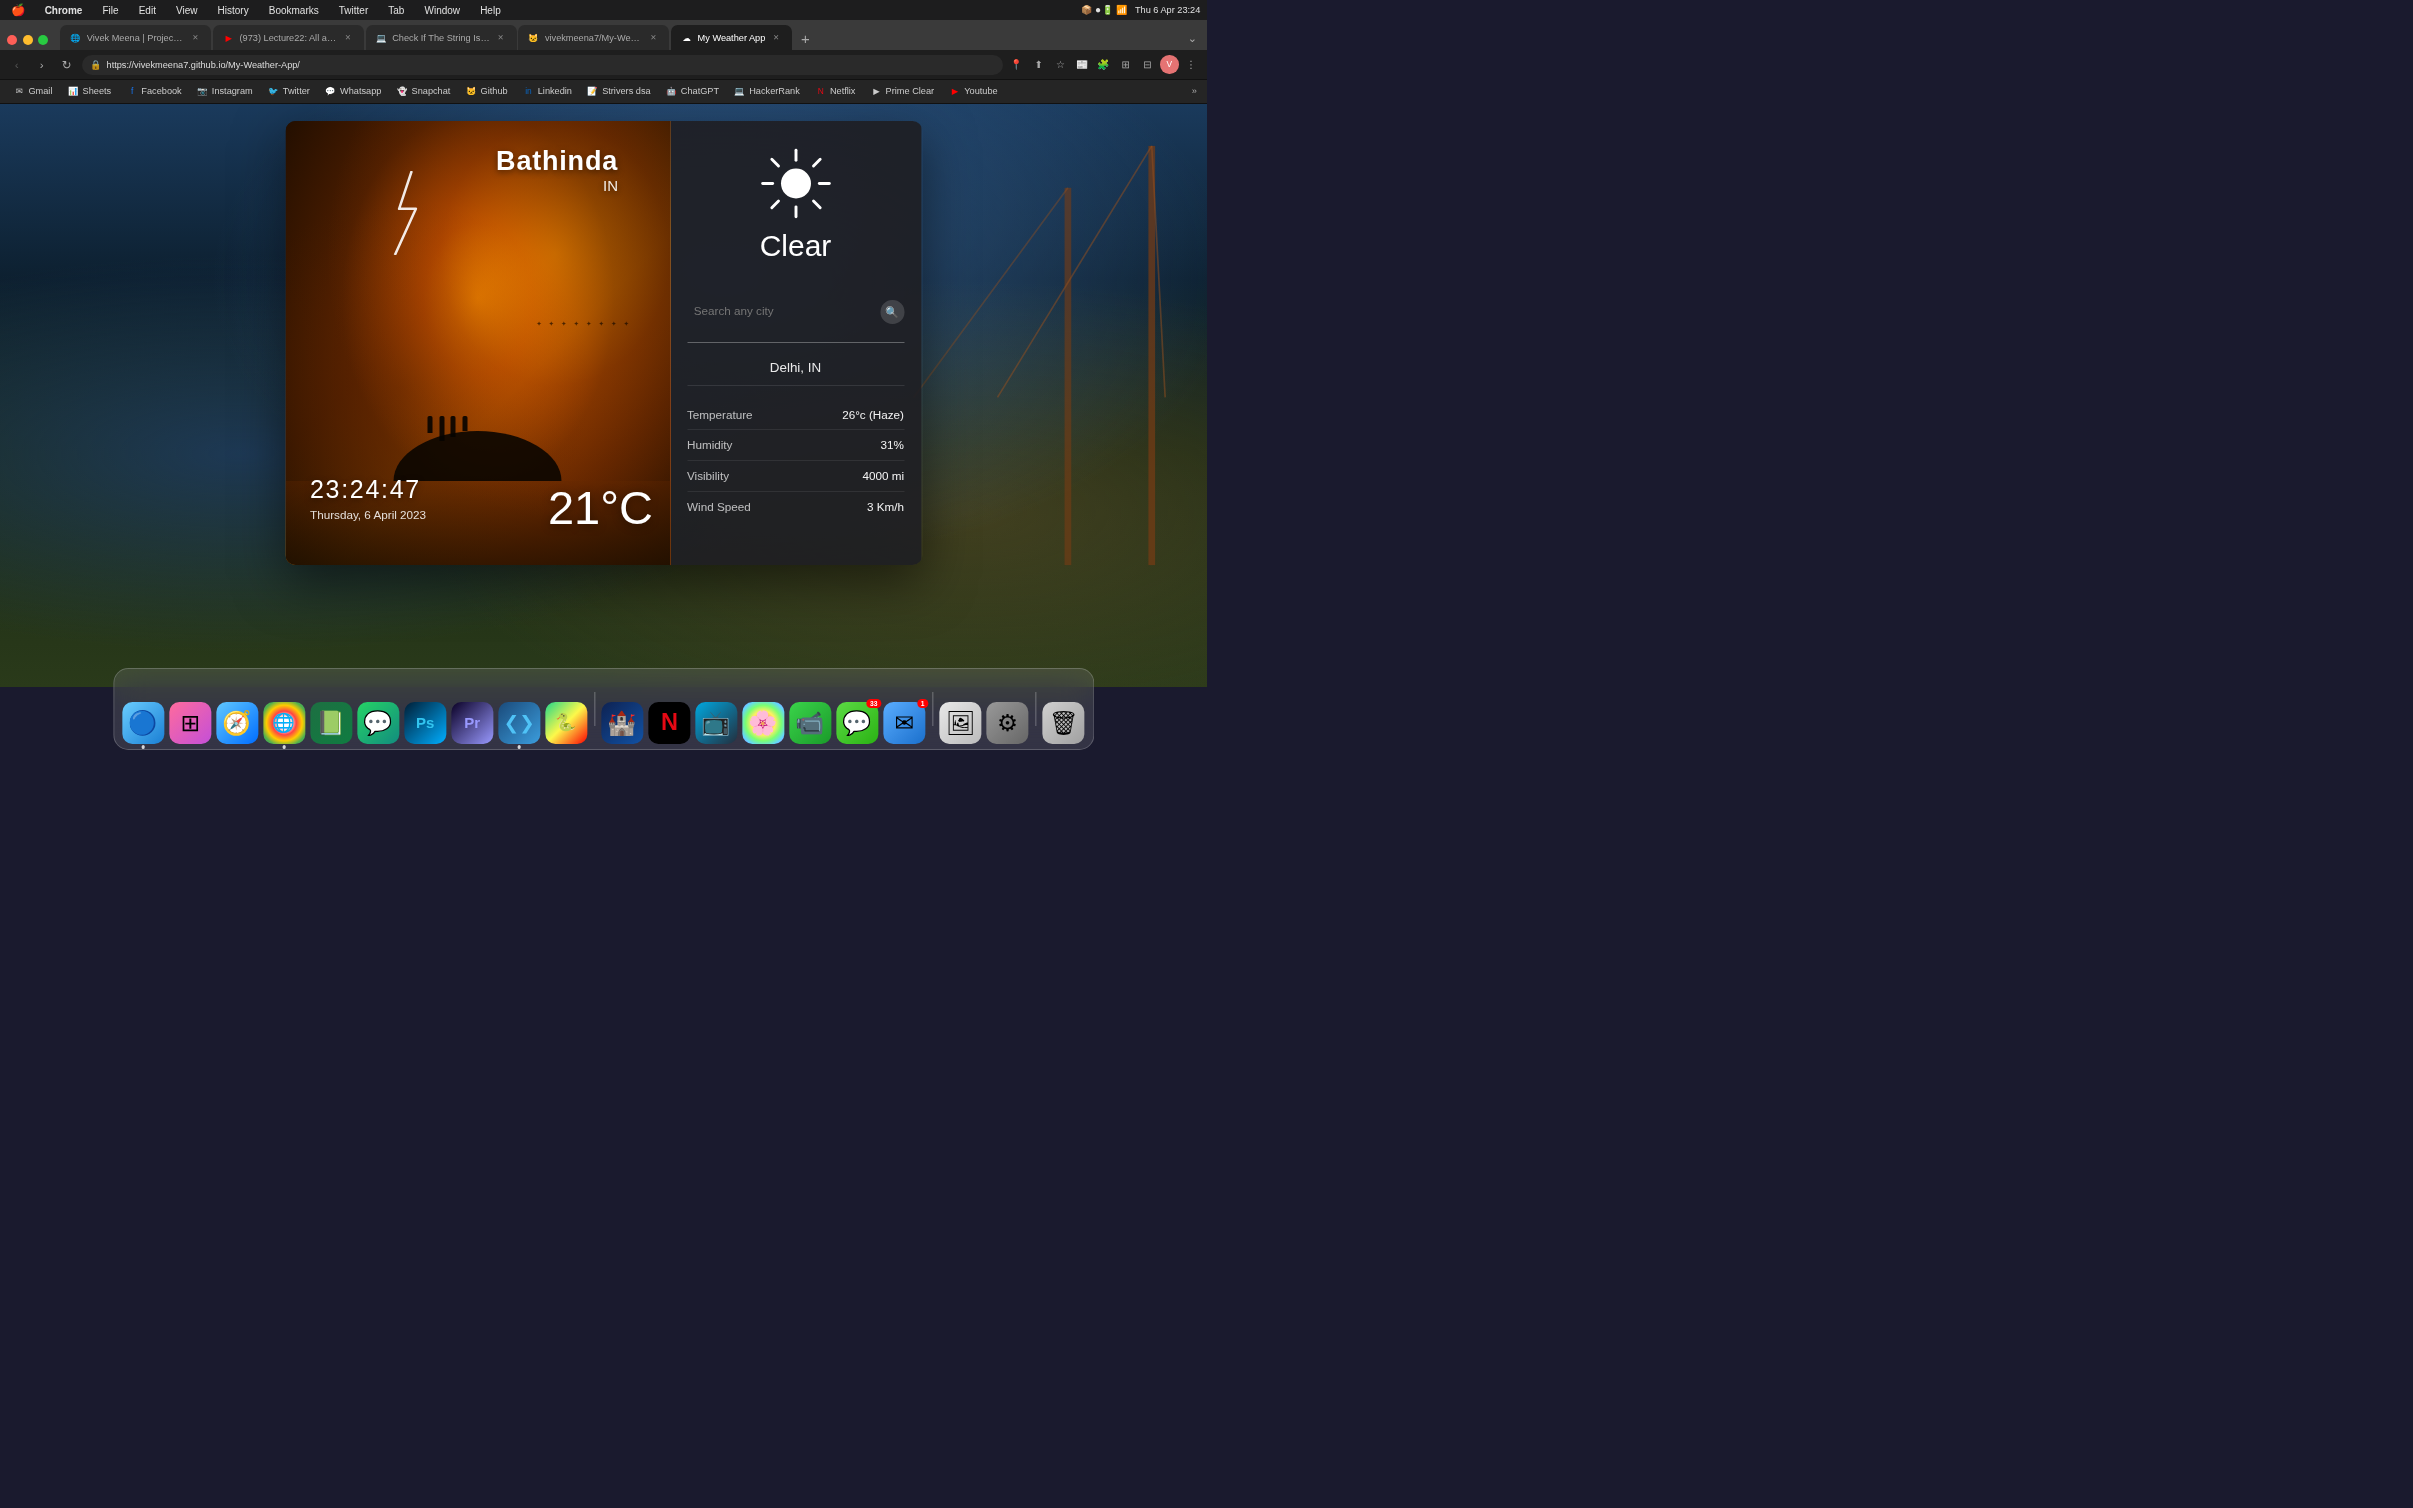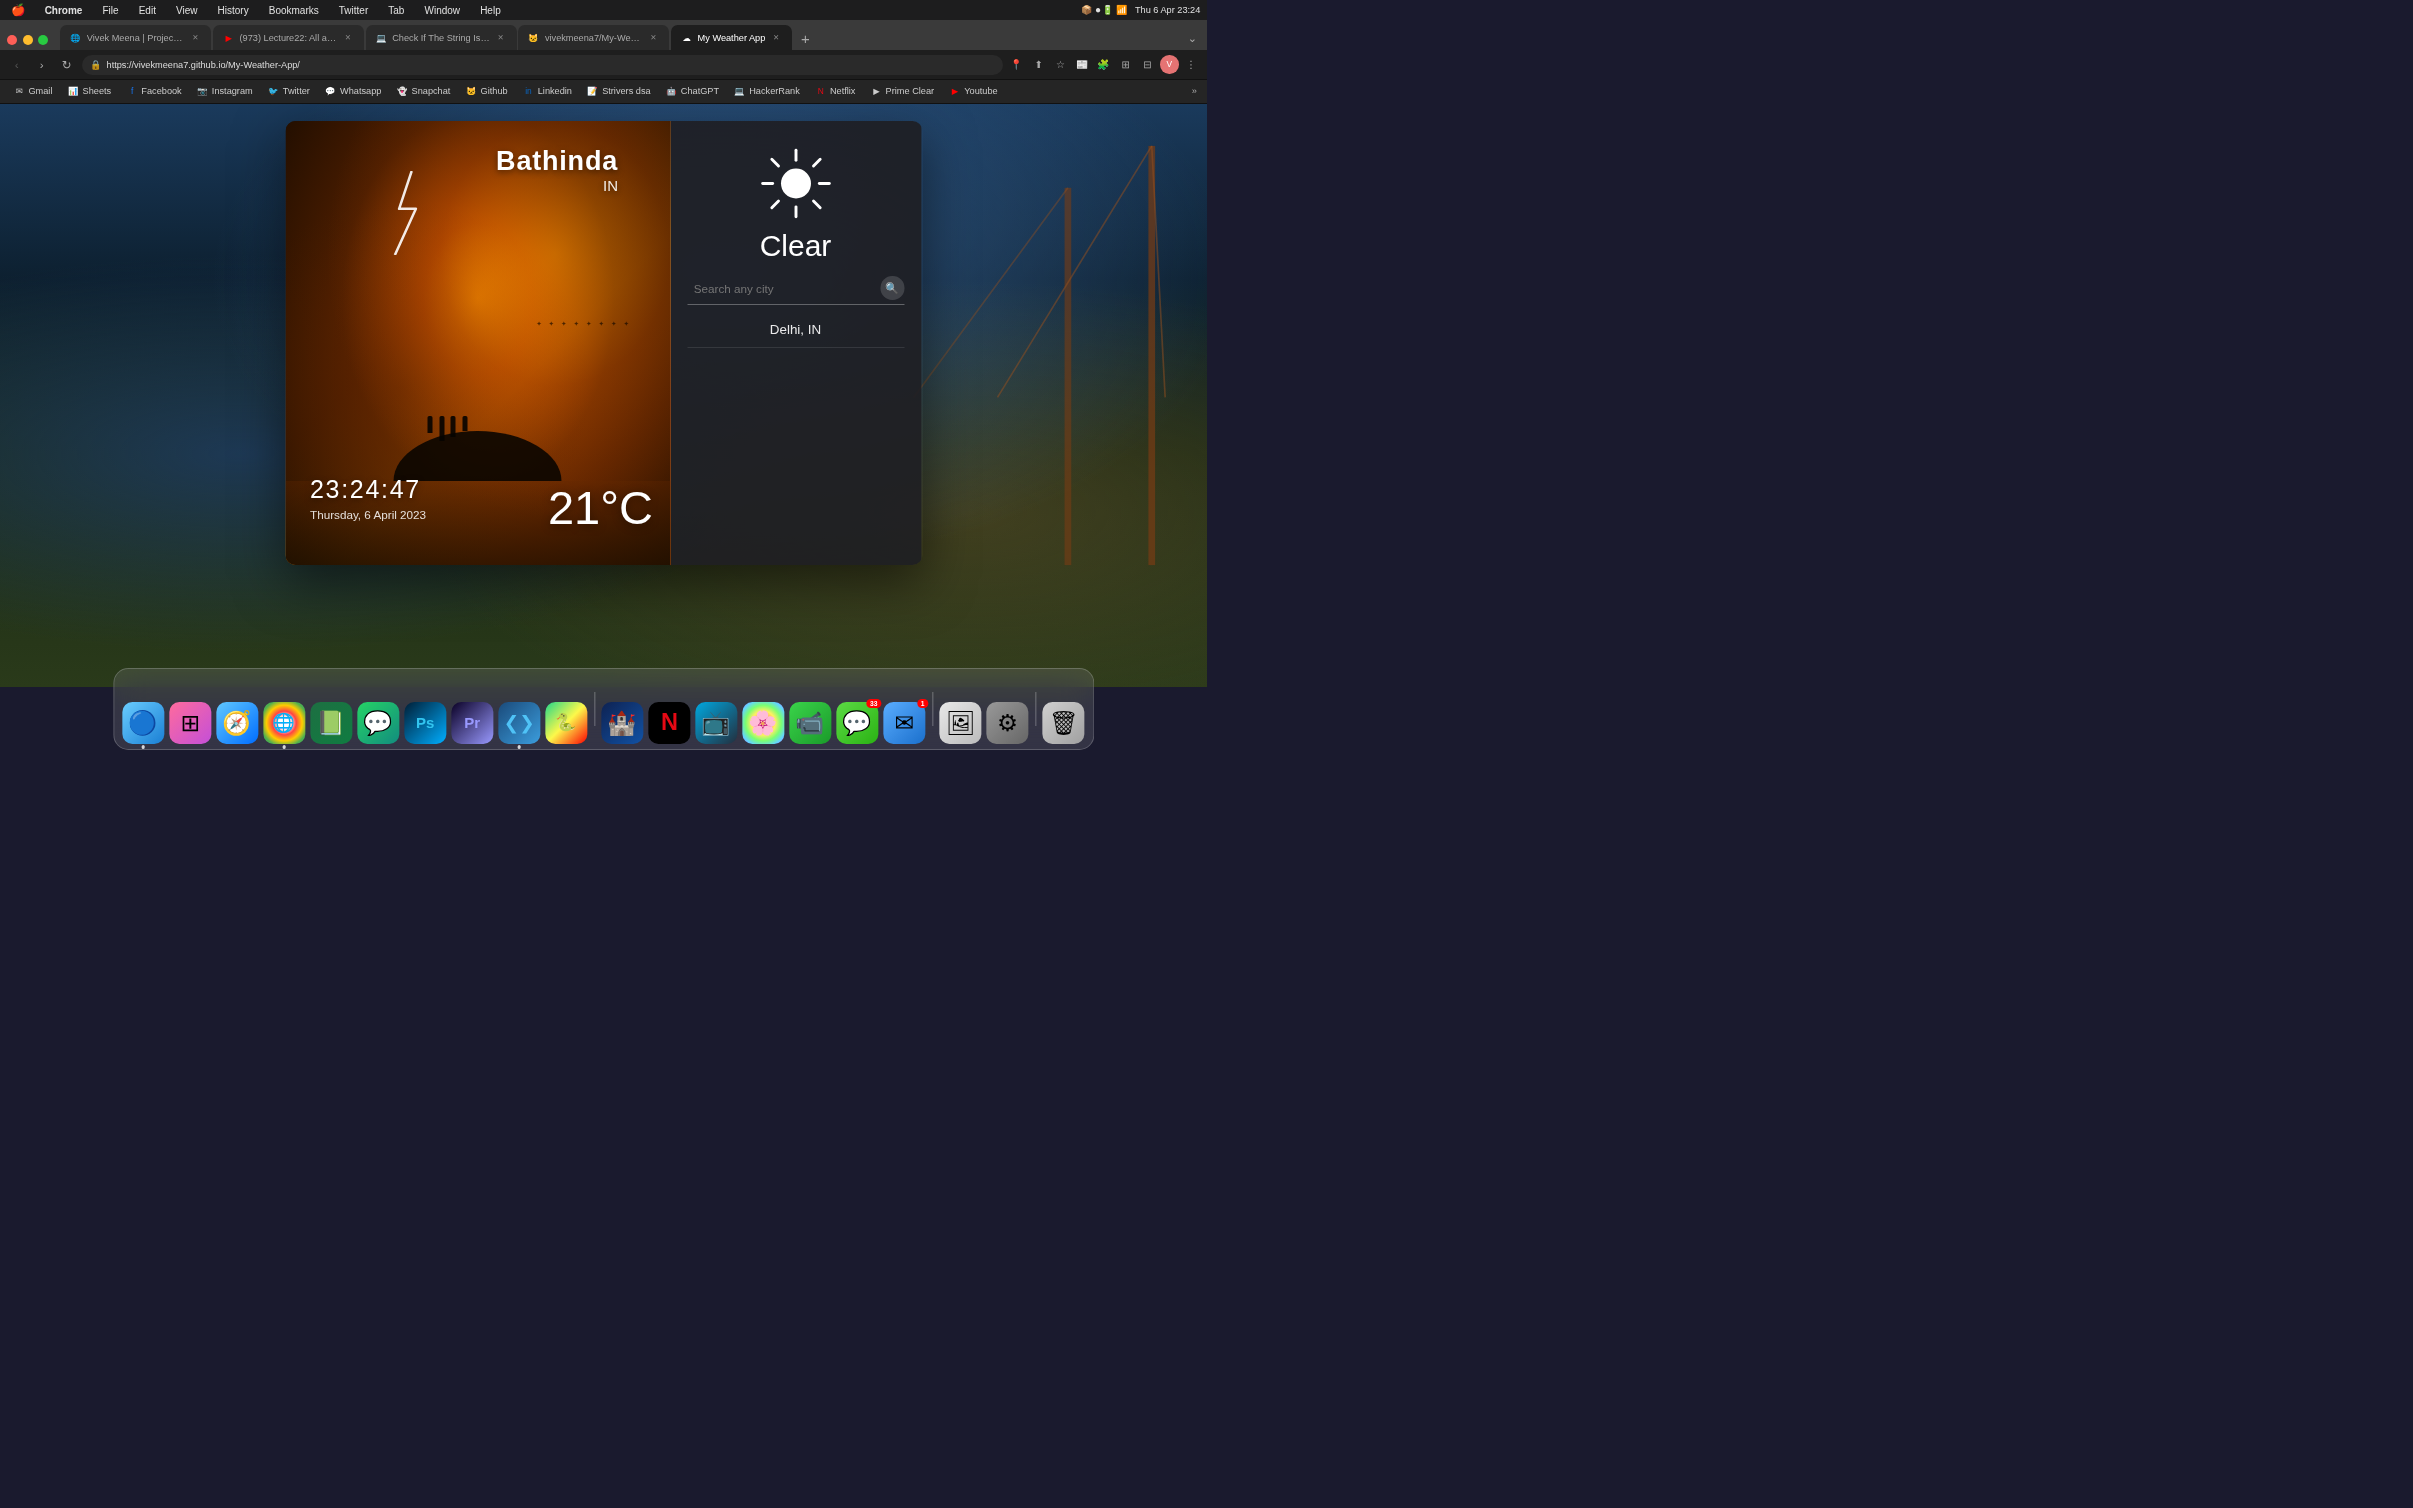--- a/index.html
+++ b/index.html
@@ -385,24 +385,25 @@
     .weather-condition {
       font-size: 30px;
       font-weight: 300;
       color: white;
       margin-bottom: 13.4px;
     }
 
     .search-bar {
       width: 100%;
       display: flex;
-      align-items: center;
+      align-items: flex-start;
       border-bottom: 0.8px solid rgba(255,255,255,0.3);
-      padding-bottom: 4px;
+      padding-bottom: 18px;
       margin-bottom: 17px;
+      margin-top: 24px;
     }
 
     .search-input {
       flex: 1;
       background: transparent;
       border: none;
       outline: none;
       color: rgba(255,255,255,0.6);
       font-size: 11.7px;
       padding: 3.4px 6.7px;
@@ -737,20 +738,38 @@
 
       <div class="weather-condition">Clear</div>
 
       <div class="search-bar">
         <input class="search-input" type="text" placeholder="Search any city" style="">
         <button class="search-btn">🔍</button>
       </div>
 
       <div class="city-result">Delhi, IN</div>
 
+      <div class="weather-stats">
+        <div class="stat-row">
+          <span class="stat-label">Temperature</span>
+          <span class="stat-value">26°c (Haze)</span>
+        </div>
+        <div class="stat-row">
+          <span class="stat-label">Humidity</span>
+          <span class="stat-value">31%</span>
+        </div>
+        <div class="stat-row">
+          <span class="stat-label">Visibility</span>
+          <span class="stat-value">4000 mi</span>
+        </div>
+        <div class="stat-row" style="border-bottom:none;">
+          <span class="stat-label">Wind Speed</span>
+          <span class="stat-value">3 Km/h</span>
+        </div>
+      </div>
     </div>
   </div>
 
   <div class="dock">
     <div class="dock-icon" style="background:linear-gradient(135deg,#6acdff,#1a7fd4);">
       <span>🔵</span>
       <div class="dock-dot"></div>
     </div>
     <div class="dock-icon" style="background:linear-gradient(135deg,#ff6b9d,#c44fd8);">
       <span>⊞</span>

